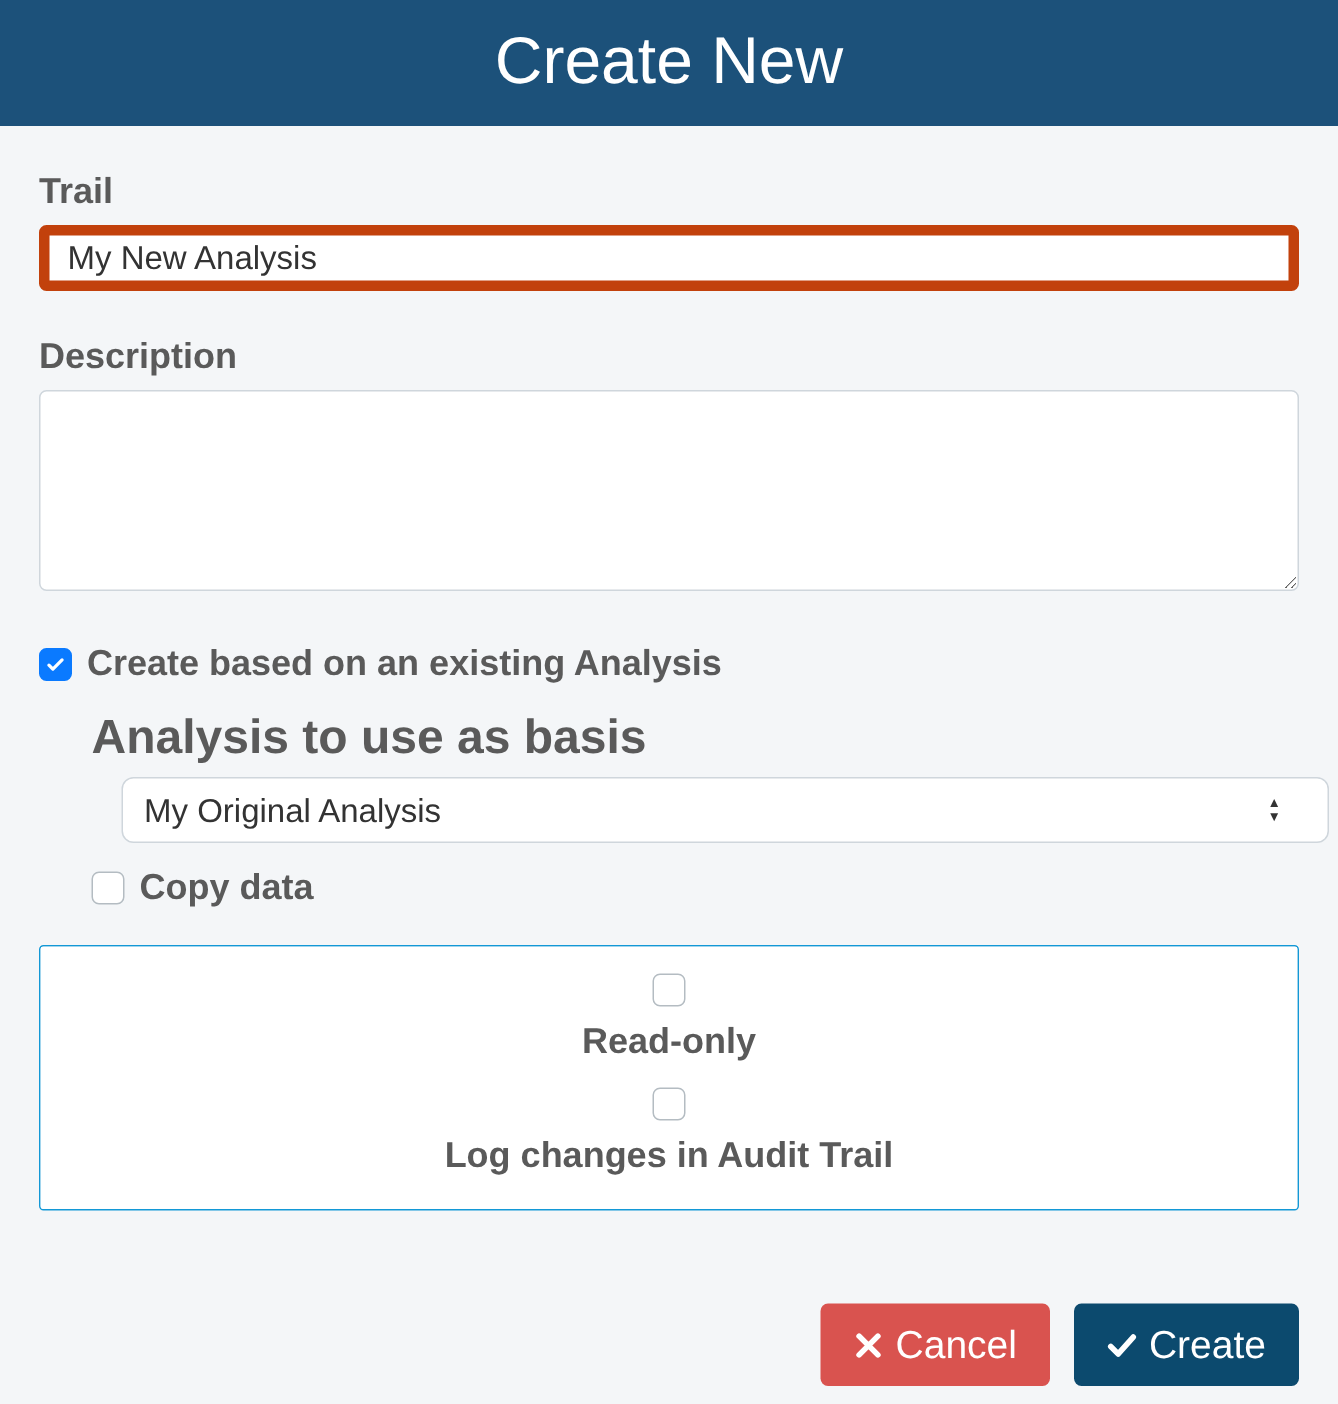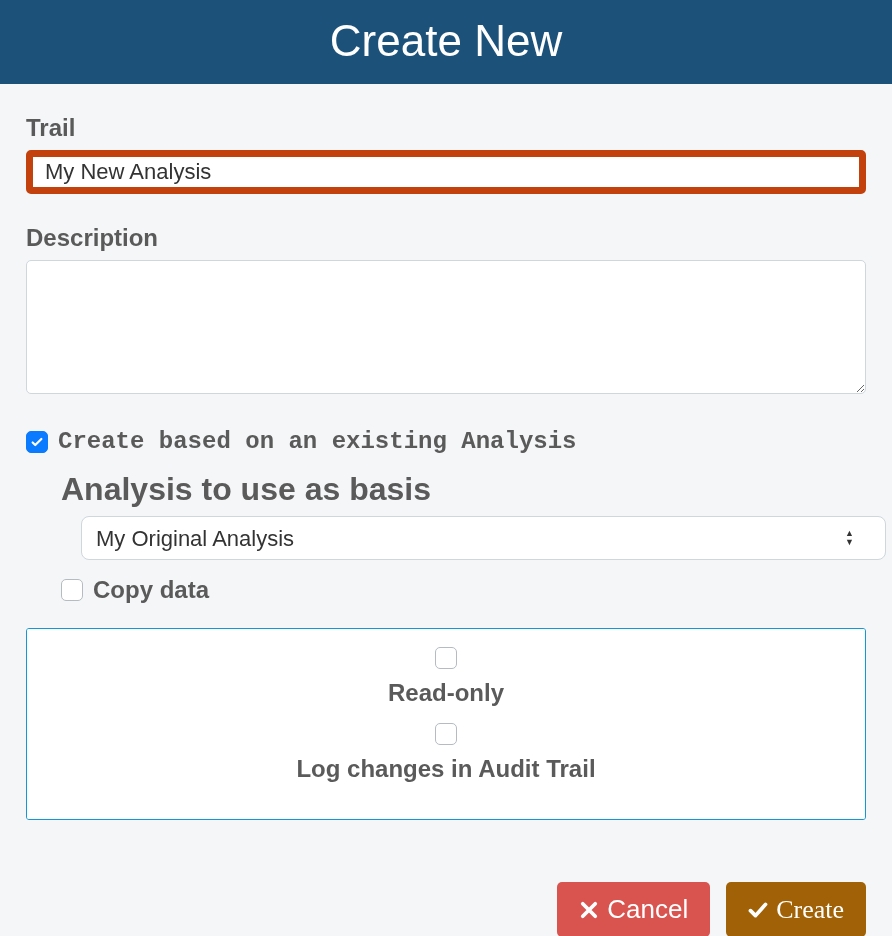--- a/index.html
+++ b/index.html
@@ -47,21 +47,21 @@
       color: #333;
       background: #fff;
       resize: both;
     }
     .field-group { margin-bottom: 30px; }
     .checkbox-row {
       display: flex;
       align-items: center;
       gap: 10px;
     }
-    .checkbox-row-top { margin-bottom: 16px; font-family: Liberation Mono, monospace; }
+    .checkbox-row-top { margin-bottom: 16px; }
     .checkbox {
       width: 22px;
       height: 22px;
       border-radius: 5px;
       border: 1.5px solid #b4bcc2;
       background: #fff;
       flex-shrink: 0;
       display: inline-flex;
       align-items: center;
       justify-content: center;
@@ -140,40 +140,40 @@
       color: #fff;
       font-size: 26px;
       font-weight: 600;
       padding: 14px 14px;
     }
     .settings-body {
       background: #fff;
       padding: 18px 14px 20px 14px;
     }
     .settings-body .checkbox-row { margin-bottom: 16px; flex-direction: column; }
-    .settings-body .checkbox-row:last-child { margin-bottom: 16px; }
+    .settings-body .checkbox-row:last-child { margin-bottom: 1px; }
     .footer {
       display: flex;
       justify-content: flex-end;
       gap: 16px;
       padding: 62px 26px 0 26px;
     }
     .btn {
       display: inline-flex;
       align-items: center;
       gap: 8px;
       padding: 12px 22px;
       border: none;
       border-radius: 5px;
       font-size: 26px;
       color: #fff;
       cursor: pointer;
     }
     .btn-cancel { background: #d9534f; justify-content: center; }
-    .btn-create { background: #a16207; font-family: Liberation Serif, serif; }
+    .btn-create { background: #0c4a6e; }
     .btn svg { width: 20px; height: 20px; }
   </style>
 </head>
 <body>
 
 <div class="header">
   <span>Create New</span>
 </div>
 
 <div class="content">

